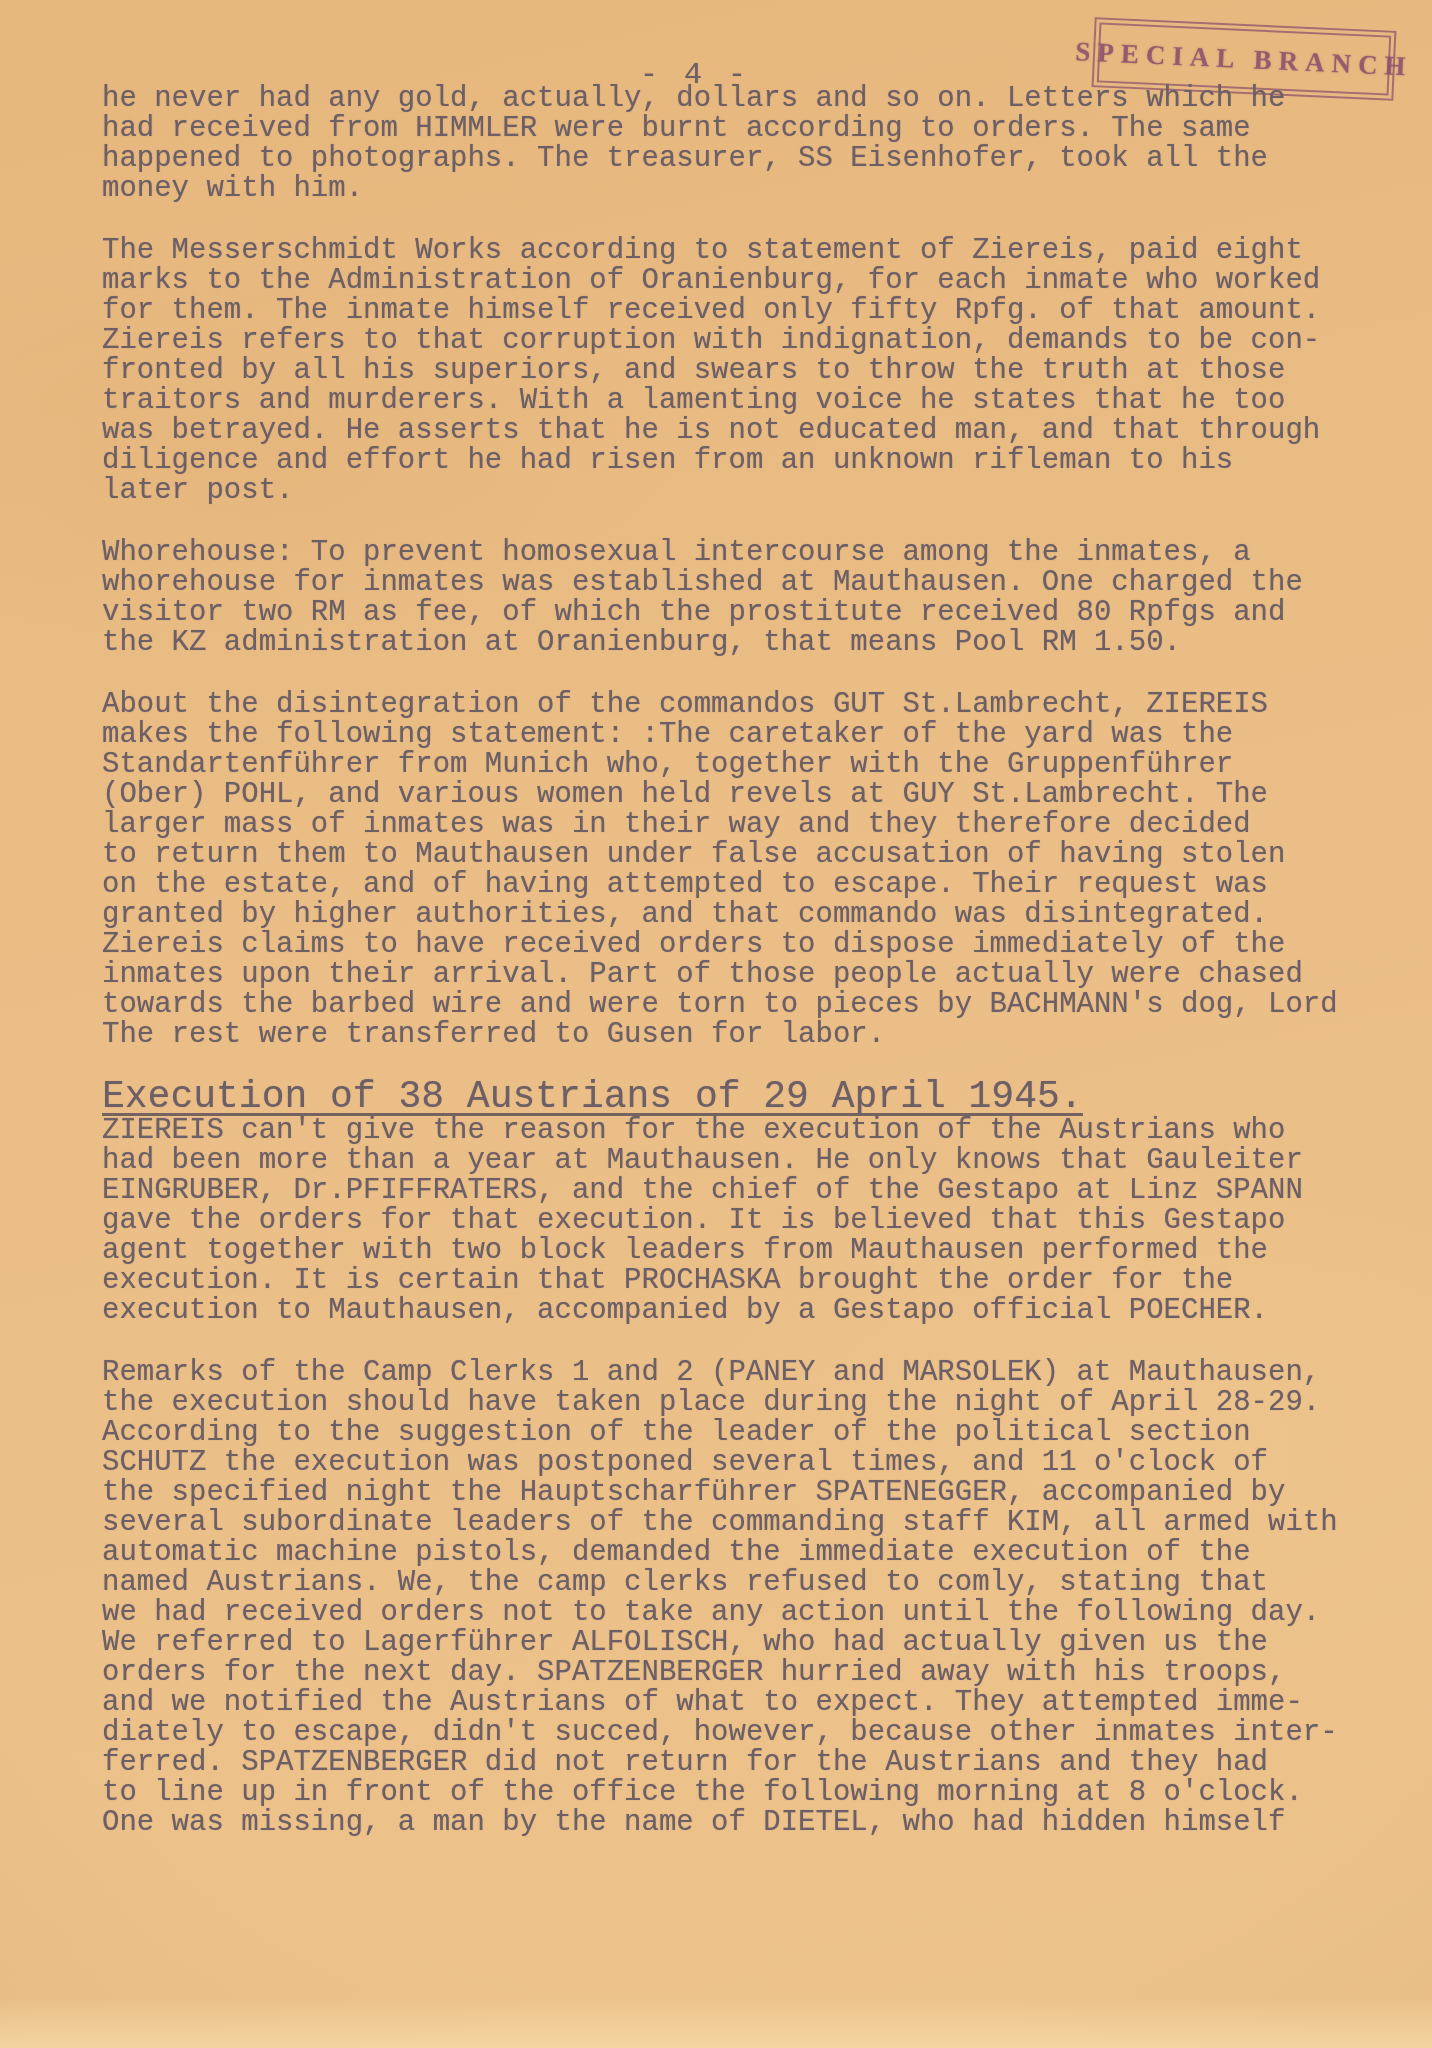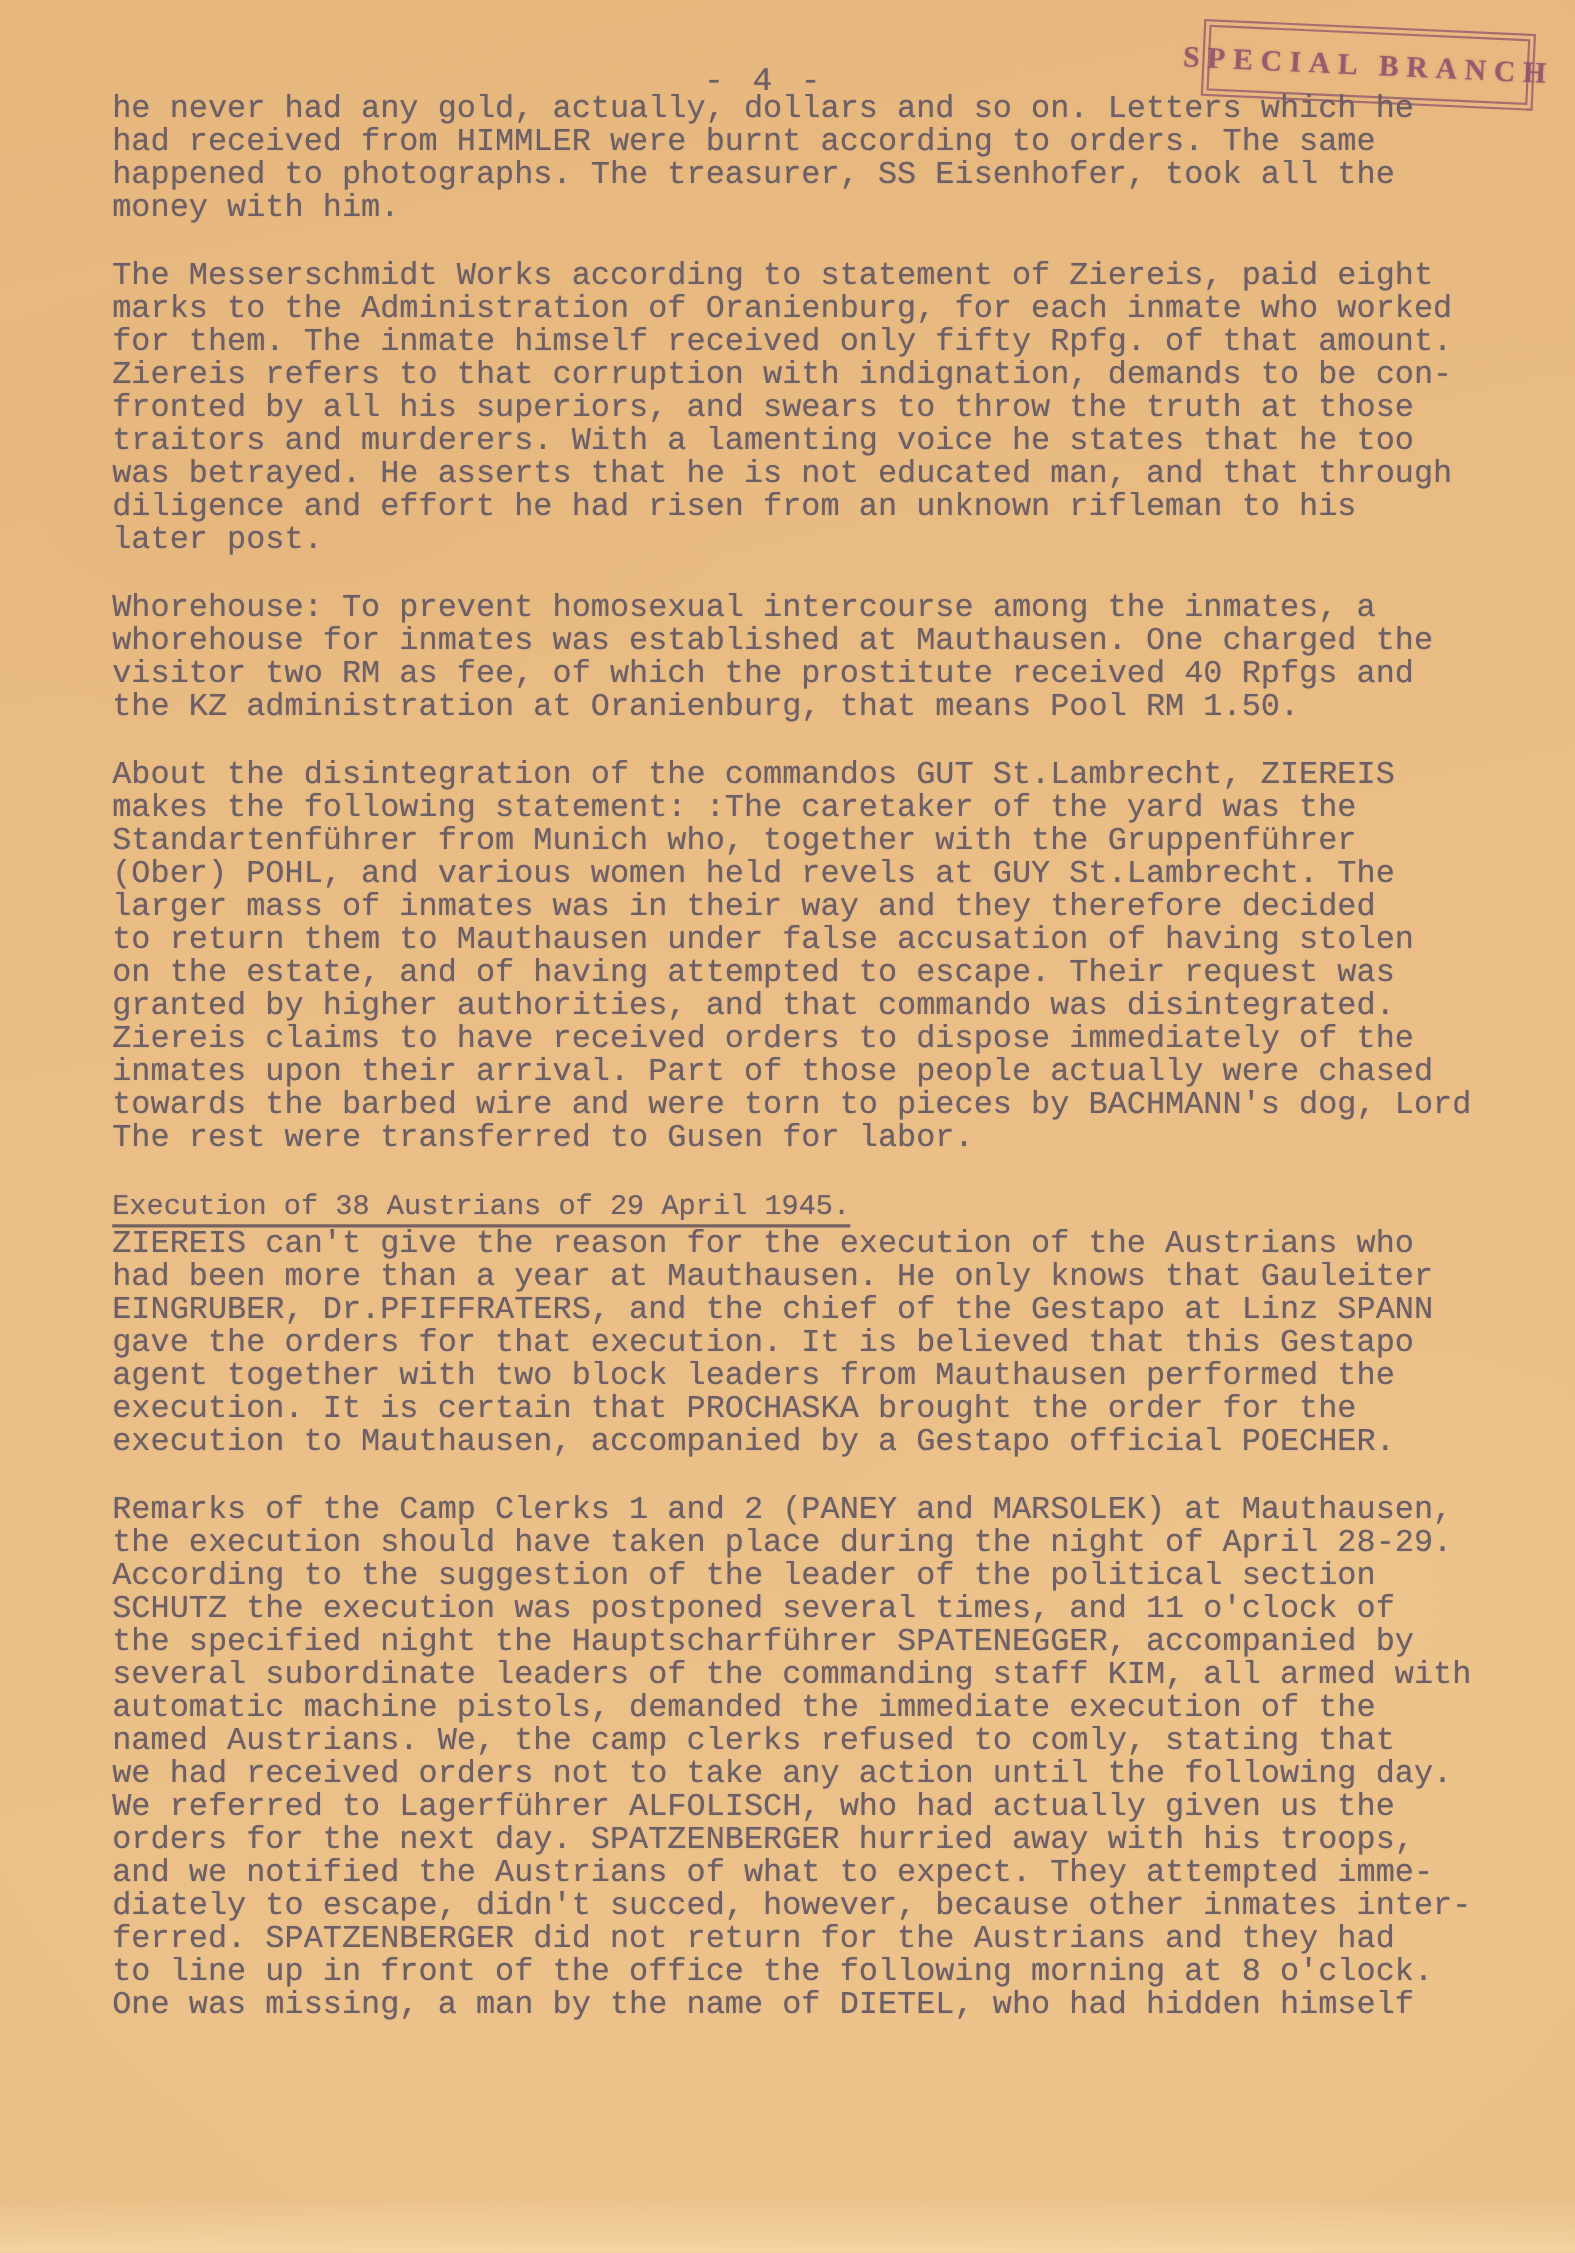--- a/index.html
+++ b/index.html
@@ -36,21 +36,21 @@
   .text-column{
     position:absolute; left:102px; top:84px; width:1310px;
   }
   .para{
     white-space:pre-line;
     font-size:29px; line-height:30px;
     margin:0 0 32px 0;
   }
   .heading-block{ margin:0 0 0 0; }
   .section-heading{
-    font-size:26px; line-height:30px;
+    font-size:38px; line-height:30px;
     display:inline-block;
     border-bottom:3px solid rgba(96,82,90,.85);
     padding-bottom:1px;
     margin:0;
   }
   .heading-block .para{ margin-top:0; }
 </style>
 </head>
 <body>
 
@@ -74,21 +74,21 @@
 for them. The inmate himself received only fifty Rpfg. of that amount.
 Ziereis refers to that corruption with indignation, demands to be con-
 fronted by all his superiors, and swears to throw the truth at those
 traitors and murderers. With a lamenting voice he states that he too
 was betrayed. He asserts that he is not educated man, and that through
 diligence and effort he had risen from an unknown rifleman to his
 later post.</p>
 
     <p class="para">Whorehouse: To prevent homosexual intercourse among the inmates, a
 whorehouse for inmates was established at Mauthausen. One charged the
-visitor two RM as fee, of which the prostitute received 40 Rpfgs and
+visitor two RM as fee, of which the prostitute received 80 Rpfgs and
 the KZ administration at Oranienburg, that means Pool RM 1.50.</p>
 
     <p class="para">About the disintegration of the commandos GUT St.Lambrecht, ZIEREIS
 makes the following statement: :The caretaker of the yard was the
 Standartenführer from Munich who, together with the Gruppenführer
 (Ober) POHL, and various women held revels at GUY St.Lambrecht. The
 larger mass of inmates was in their way and they therefore decided
 to return them to Mauthausen under false accusation of having stolen
 on the estate, and of having attempted to escape. Their request was
 granted by higher authorities, and that commando was disintegrated.

